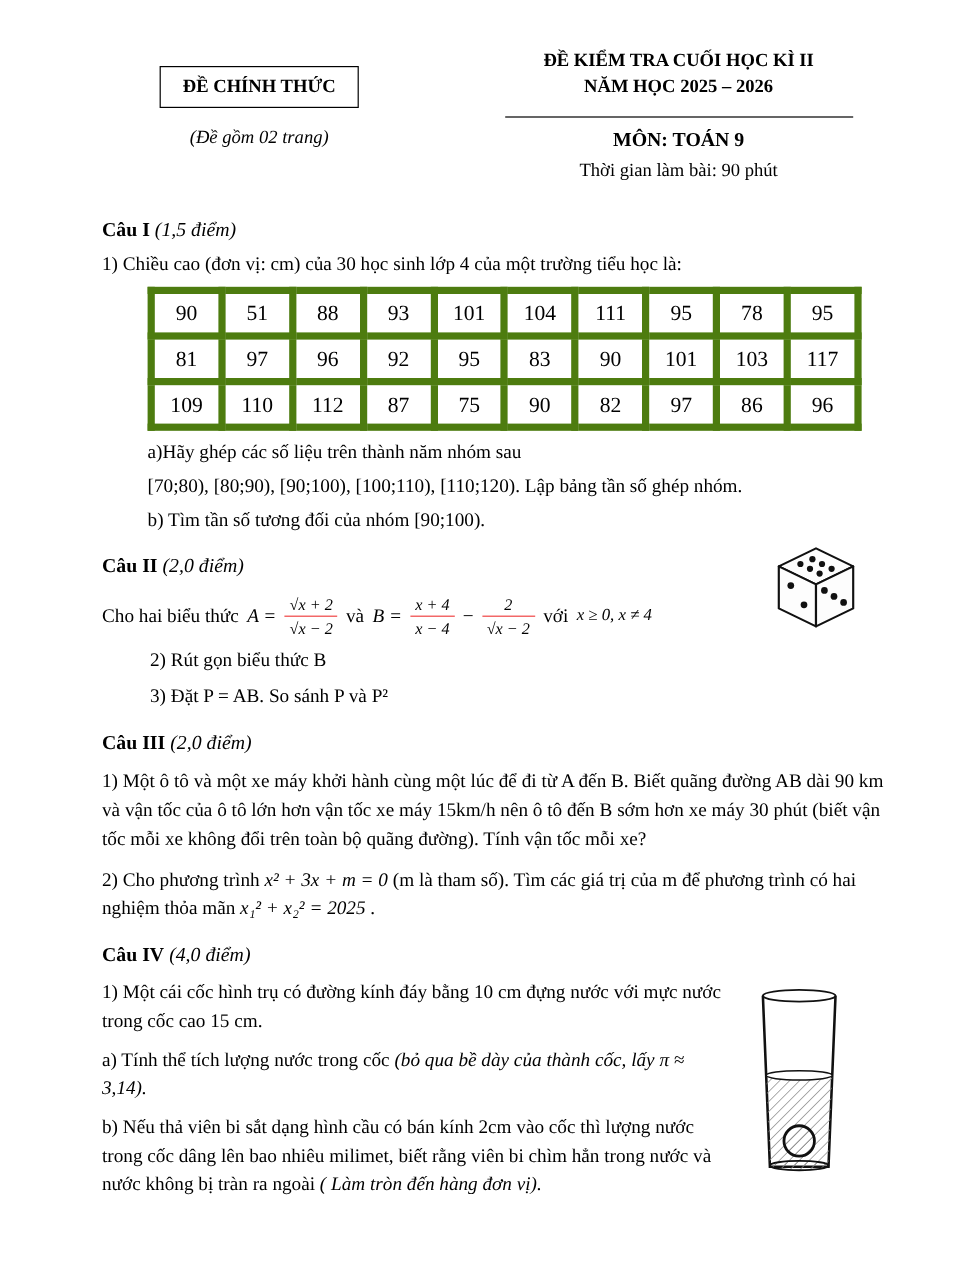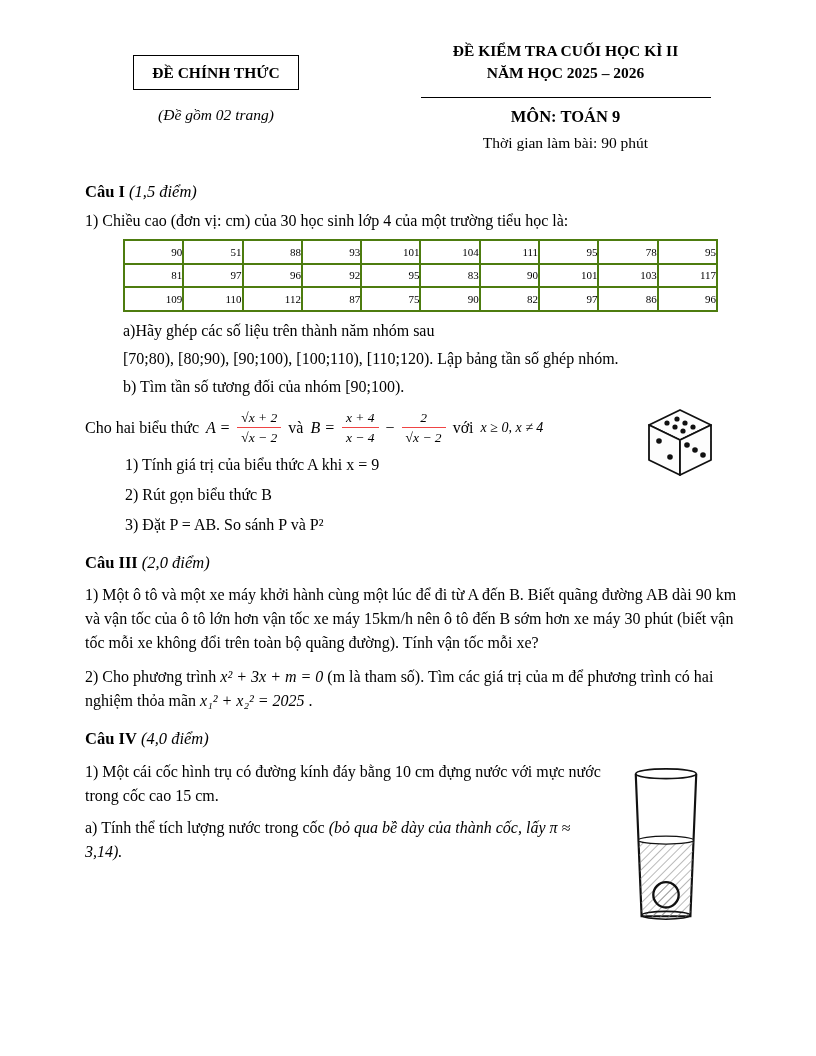--- a/index.html
+++ b/index.html
@@ -25,21 +25,21 @@
   
   p { margin:4px 0; }
   .q-head { margin:14px 0 4px; font-size:16.5px; }
   .qb { font-weight:bold; }
   .qp { font-style:italic; }
   .it { font-style:italic; }
   .sub { margin-left:38px; }
 
   
   .data-table { border-collapse:collapse; margin:6px 0 7px 38px; width:595px; table-layout:fixed; }
-  .data-table td { border:2px solid #4d7c0f; text-align:right; font-size:11px; padding:2.5px 0; }
+  .data-table td { border:6px solid #4d7c0f; text-align:center; font-size:18px; padding:2.5px 0; }
 
   .part2-wrap { position:relative; padding-right:112px; margin-top:8px; }
   .dice { position:absolute; right:18px; top:-2px; }
 
   
   .formula-line { display:flex; align-items:center; gap:7px; margin:10px 0 6px; }
   .mvar { font-style:italic; }
   .frac { display:inline-flex; flex-direction:column; text-align:center; font-size:13.5px; font-style:italic; line-height:1.3; }
   .frac .num { border-bottom:1px solid #ef4444; padding:0 4px 1px; }
   .frac .den { padding:1px 4px 0; }
@@ -141,20 +141,24 @@
             <circle cx="30" cy="52" r="2.8"></circle>
           <circle cx="47" cy="40" r="2.8"></circle>
             <circle cx="55" cy="45" r="2.8"></circle>
             <circle cx="63" cy="50" r="2.8"></circle>
         </g>
       </svg>
     </div>
   </section>
 
   <section>
+    <p class="q-head">
+      <span class="qb">Câu II</span>
+      <span class="qp">(2,0 điểm)</span>
+    </p>
 
     <div class="formula-line">
       <span>Cho hai biểu thức</span>
       <span class="mvar">A =</span>
       <span class="frac">
         <span class="num">√x + 2</span>
         <span class="den">√x − 2</span>
       </span>
       <span>và</span>
       <span class="mvar">B =</span>
@@ -165,21 +169,20 @@
       <span>−</span>
       <span class="frac">
         <span class="num">2</span>
         <span class="den">√x − 2</span>
       </span>
       <span>với</span>
       <span class="cond">x ≥ 0, x ≠ 4</span>
     </div>
 
     <div class="qII-items">
-      <p>1) Tính giá trị của biểu thức A khi x = 9</p>
       <p>2) Rút gọn biểu thức B</p>
       <p>3) Đặt P = AB. So sánh P và P²</p>
     </div>
   </section>
 
   <section>
     <p class="q-head">
       <span class="qb">Câu III</span>
       <span class="qp">(2,0 điểm)</span>
     </p>
@@ -197,20 +200,24 @@
     <p class="q-head">
       <span class="qb">Câu IV</span>
       <span class="qp">(4,0 điểm)</span>
     </p>
 
     <div class="qIV-wrap">
       <p style="margin-top:8px;">1) Một cái cốc hình trụ có đường kính đáy bằng 10 cm đựng nước với mực nước trong cốc cao 15 cm.</p>
       <p style="margin-top:8px;">
         <span>a) Tính thể tích lượng nước trong cốc</span>
         <span class="it">(bỏ qua bề dày của thành cốc, lấy π ≈ 3,14).</span>
+      </p>
+      <p style="margin-top:8px;">
+        <span>b) Nếu thả viên bi sắt dạng hình cầu có bán kính 2cm vào cốc thì lượng nước trong cốc dâng lên bao nhiêu milimet, biết rằng viên bi chìm hẳn trong nước và nước không bị tràn ra ngoài</span>
+        <span class="it">( Làm tròn đến hàng đơn vị).</span>
       </p>
 
       <svg class="glass" width="88" height="164" viewBox="0 0 90 168" aria-hidden="true">
         <defs>
           <pattern id="hatch" width="6" height="6" patternUnits="userSpaceOnUse" patternTransform="rotate(45)">
             <line x1="0" y1="0" x2="0" y2="6" stroke="#8a8a8a" stroke-width="1.2"></line>
           </pattern>
         </defs>
         <path d="M14,10 L20,156 L70,156 L76,10" fill="none" stroke="#111" stroke-width="2.2"></path>
         <ellipse cx="45" cy="10" rx="31" ry="5" fill="none" stroke="#111" stroke-width="1.6"></ellipse>

